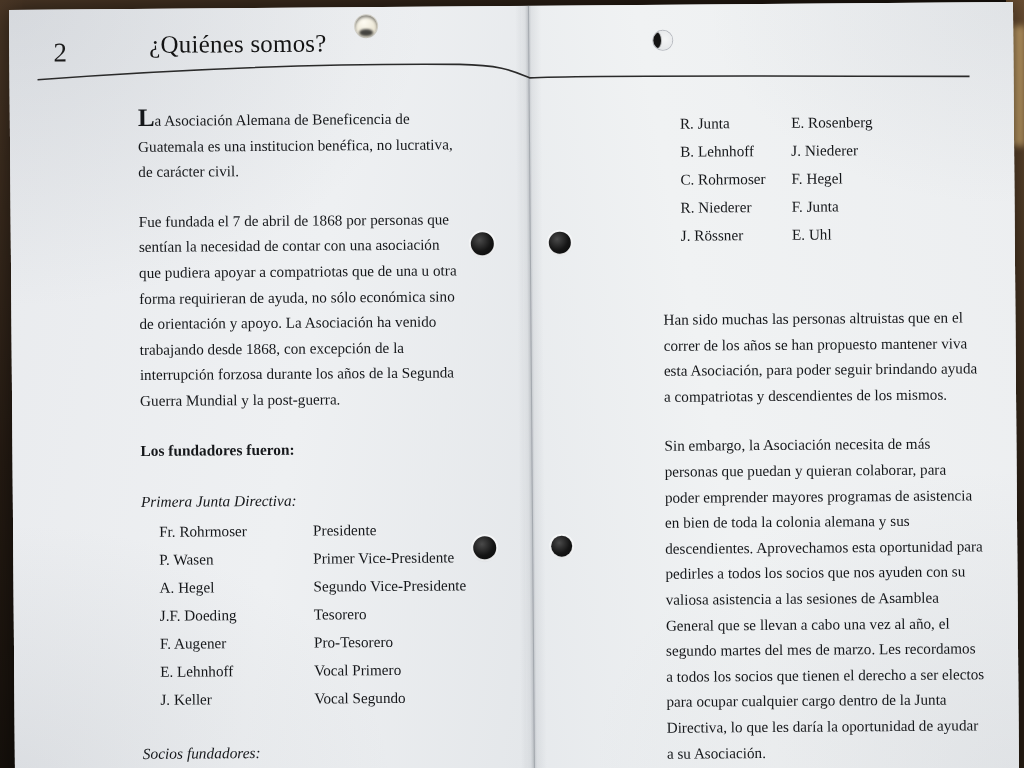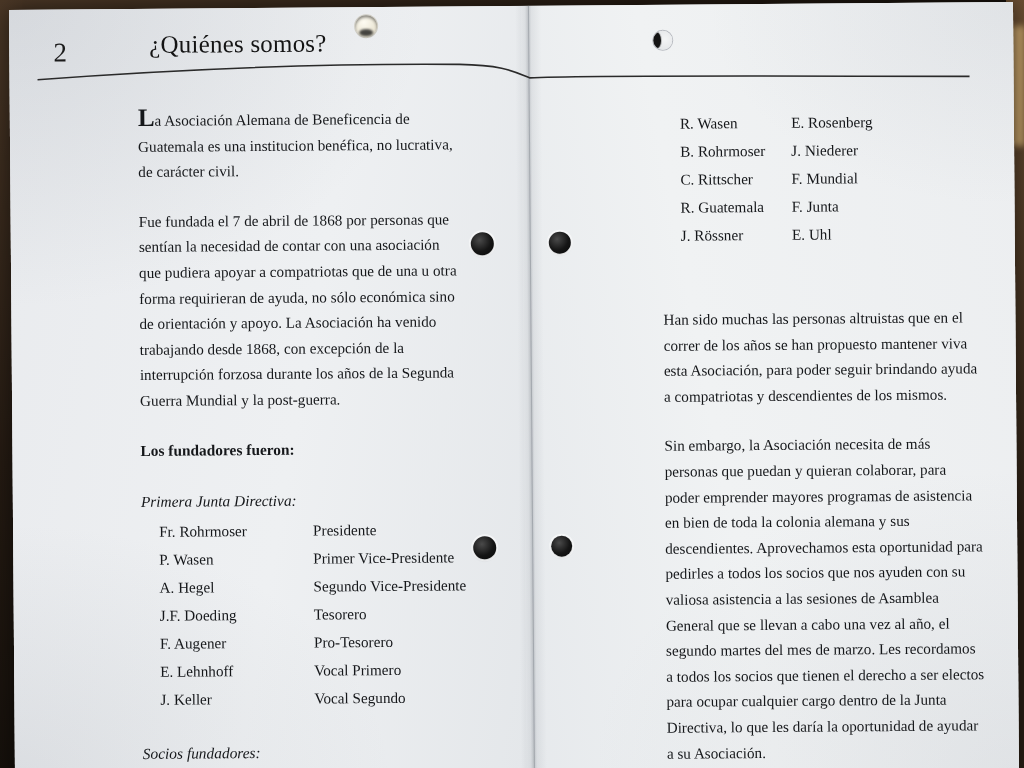--- a/index.html
+++ b/index.html
@@ -286,33 +286,33 @@
 
         <p class="heading-italic">Socios fundadores:</p>
 
       </div>
 
       <div class="col" id="col-right">
 
         <table class="namelist">
           <tbody>
             <tr>
-              <td class="c1">R. Wasen</td>
+              <td class="c1">R. Junta</td>
               <td class="c2">E. Rosenberg</td>
             </tr>
             <tr>
-              <td class="c1">B. Rohrmoser</td>
+              <td class="c1">B. Lehnhoff</td>
               <td class="c2">J. Niederer</td>
             </tr>
             <tr>
-              <td class="c1">C. Rittscher</td>
-              <td class="c2">F. Mundial</td>
-            </tr>
-            <tr>
-              <td class="c1">R. Guatemala</td>
+              <td class="c1">C. Rohrmoser</td>
+              <td class="c2">F. Hegel</td>
+            </tr>
+            <tr>
+              <td class="c1">R. Niederer</td>
               <td class="c2">F. Junta</td>
             </tr>
             <tr>
               <td class="c1">J. Rössner</td>
               <td class="c2">E. Uhl</td>
             </tr>
           </tbody>
         </table>
 
         <div style="height:30px"></div>

